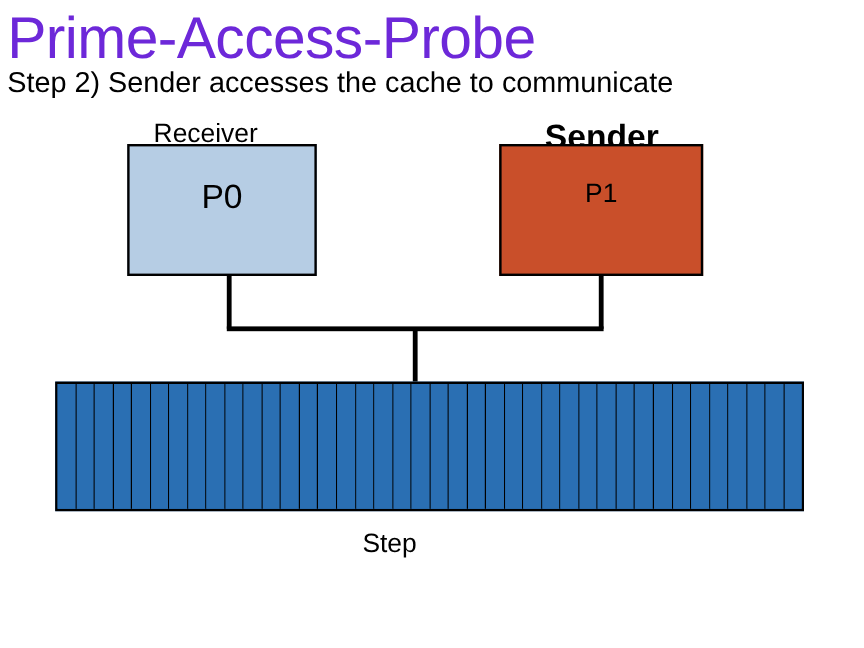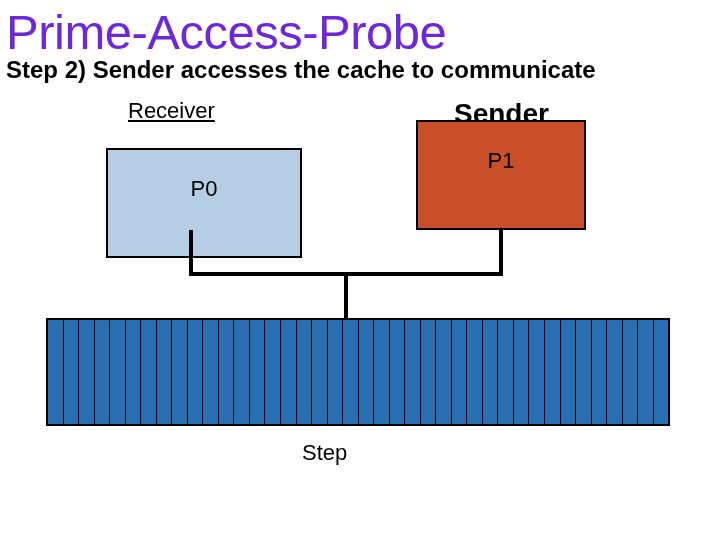--- a/index.html
+++ b/index.html
@@ -19,21 +19,21 @@
     font-size: 49px;
     font-weight: 400;
     color: #6d28d9;
     letter-spacing: -0.5px;
   }
   .subtitle {
     position: absolute;
     left: 6px;
     top: 56px;
     font-size: 24px;
-    font-weight: 700;
+    font-weight: 400;
     color: #000000;
   }
   .role-receiver {
     position: absolute;
     left: 128px;
     top: 98px;
     font-size: 22px;
     color: #000000;
     text-decoration: underline;
   }
@@ -42,31 +42,30 @@
     left: 454px;
     top: 98px;
     font-size: 28px;
     font-weight: 700;
     color: #000000;
   }
   .p0-box {
     position: absolute;
     left: 106px;
     top: 120px;
-    width: 196px;
+    width: 158px;
     height: 110px;
     background: #b6cde4;
     border: 2px solid #000;
     display: flex;
     align-items: flex-start;
     justify-content: center;
     padding-top: 26px;
-    font-size: 22px;
+    font-size: 28px;
     color: #000;
-    margin-top: 28px;
   }
   .p1-box {
     position: absolute;
     left: 416px;
     top: 120px;
     width: 170px;
     height: 110px;
     background: #c94f2a;
     border: 2px solid #000;
     display: flex;

